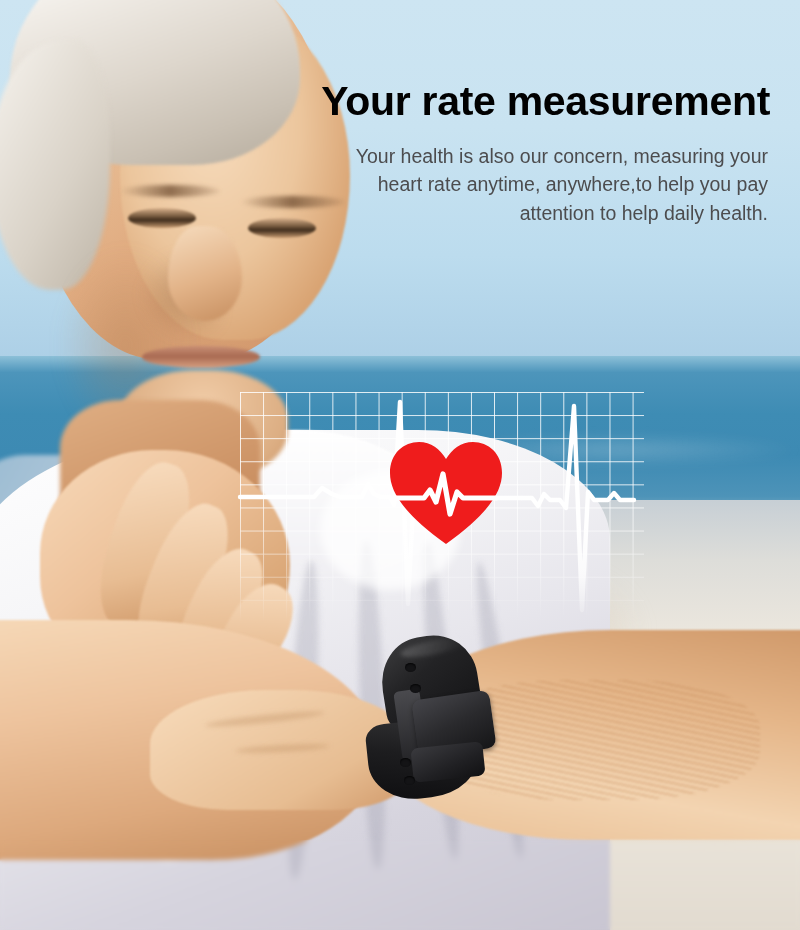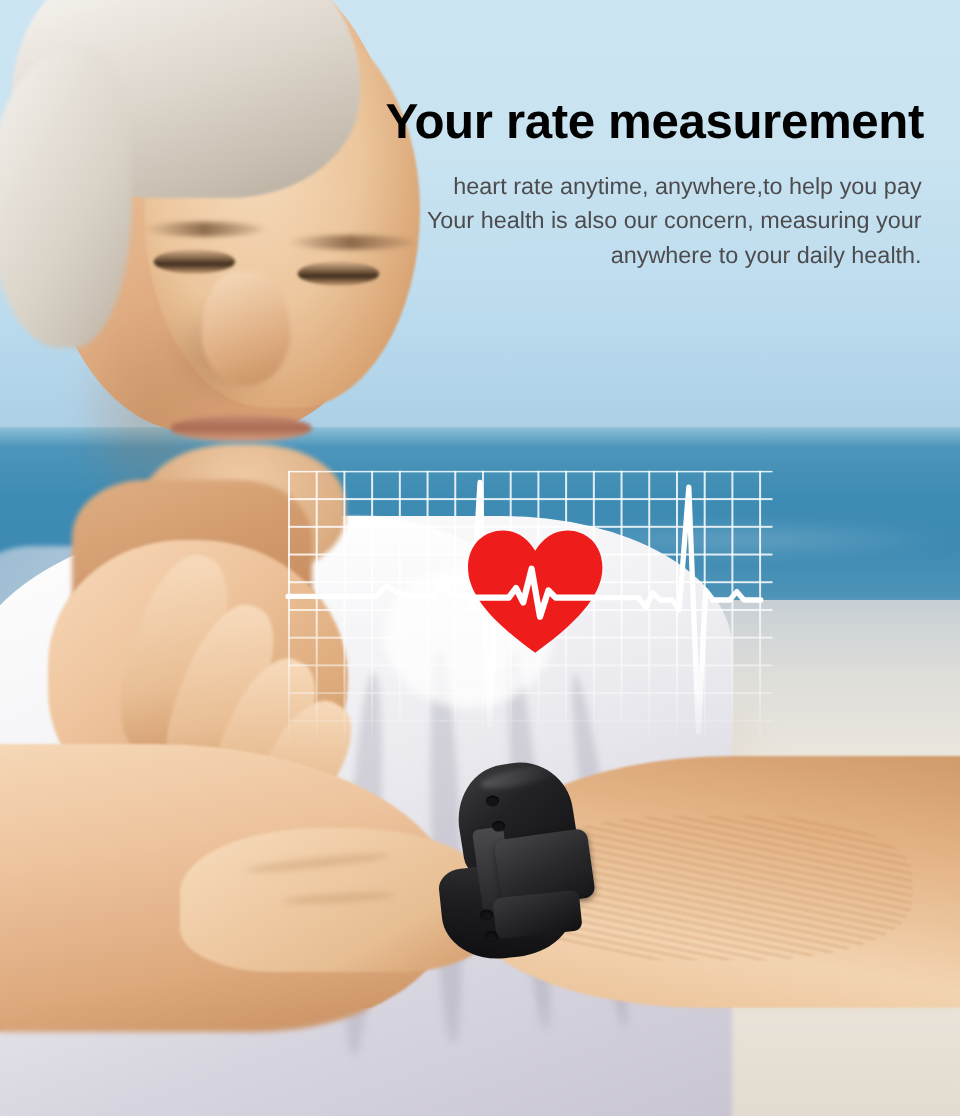--- a/index.html
+++ b/index.html
@@ -385,18 +385,18 @@
                C 64 9, 73 2, 85 2
                C 100 2, 114 13, 114 33
                C 114 52, 100 74, 58 104 Z" fill="#ef1c1c"></path>
       <path d="M8 58 L36 58 L42 50 L48 62 L55 34 L62 74 L69 52 L75 58 L108 58" fill="none" stroke="#ffffff" stroke-width="5.2" stroke-linejoin="round" stroke-linecap="round"></path>
     </svg>
   </div>
 
   <div class="title">Your rate measurement</div>
 
   <div class="subtitle">
+    <span>Your health is also our concern, measuring your</span>
     <span>heart rate anytime, anywhere,to help you pay</span>
-    <span>Your health is also our concern, measuring your</span>
-    <span>anywhere to your daily health.</span>
+    <span>attention to help daily health.</span>
   </div>
 
 </div>
 
 </body></html>

